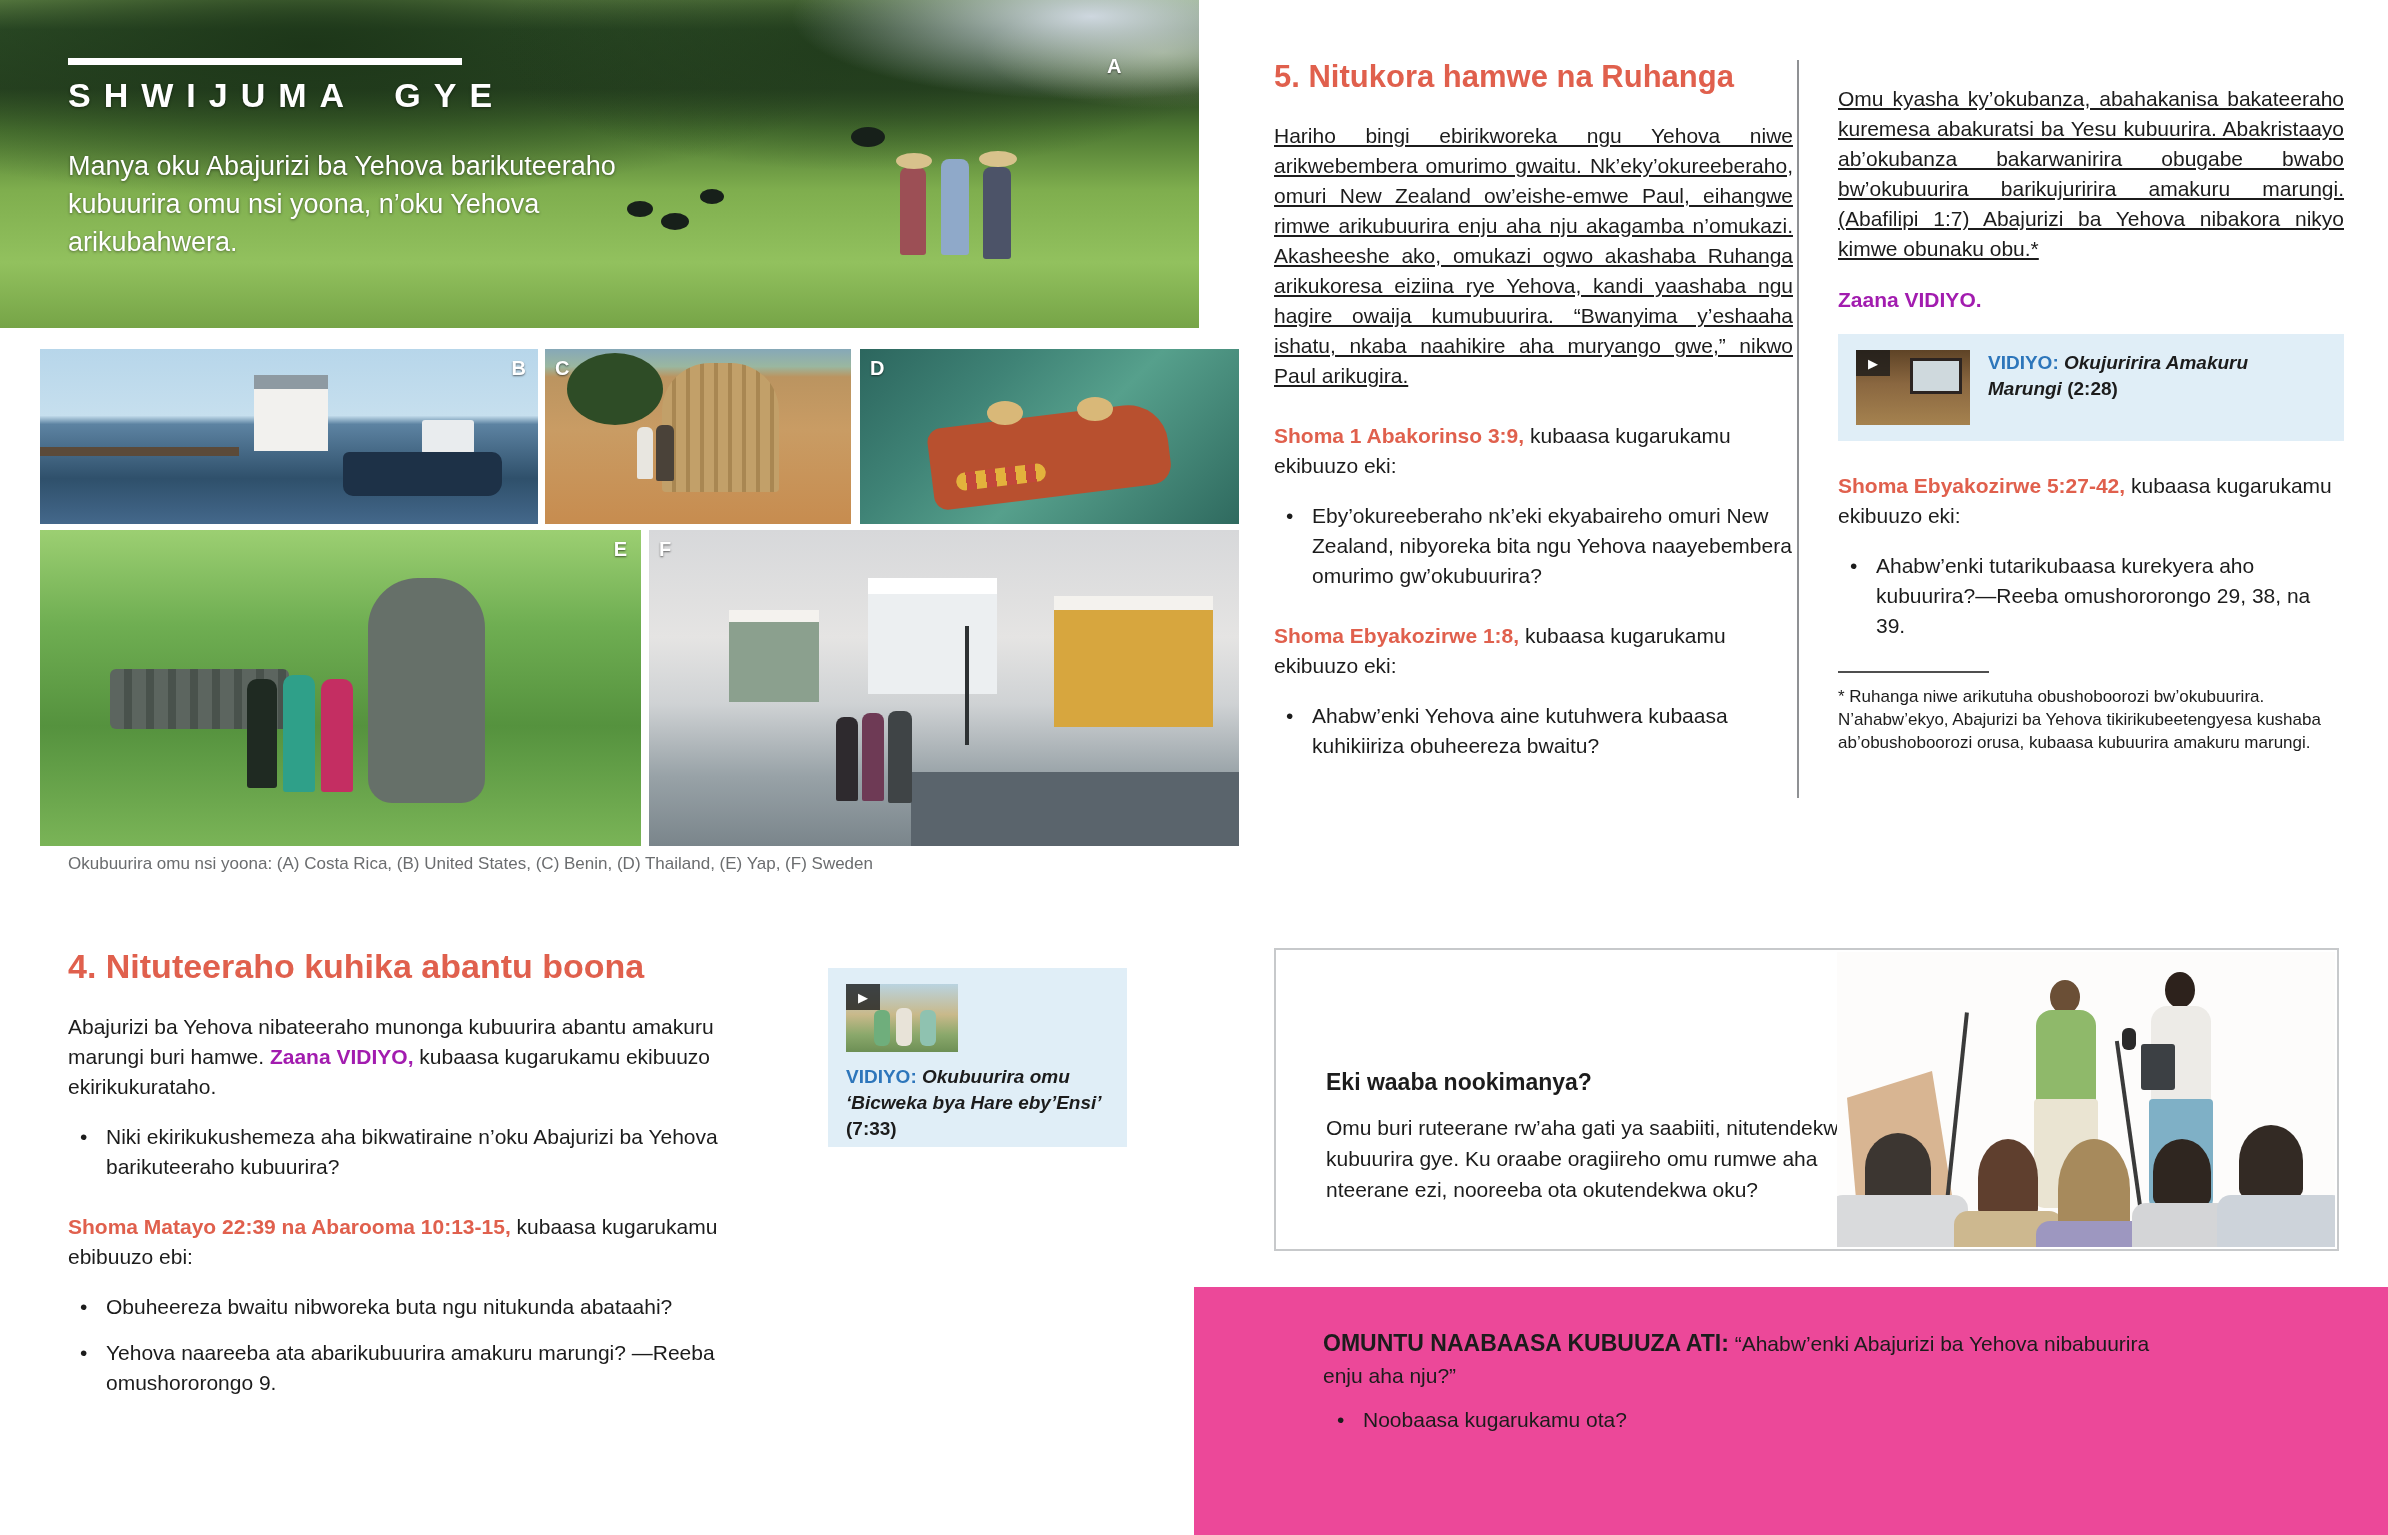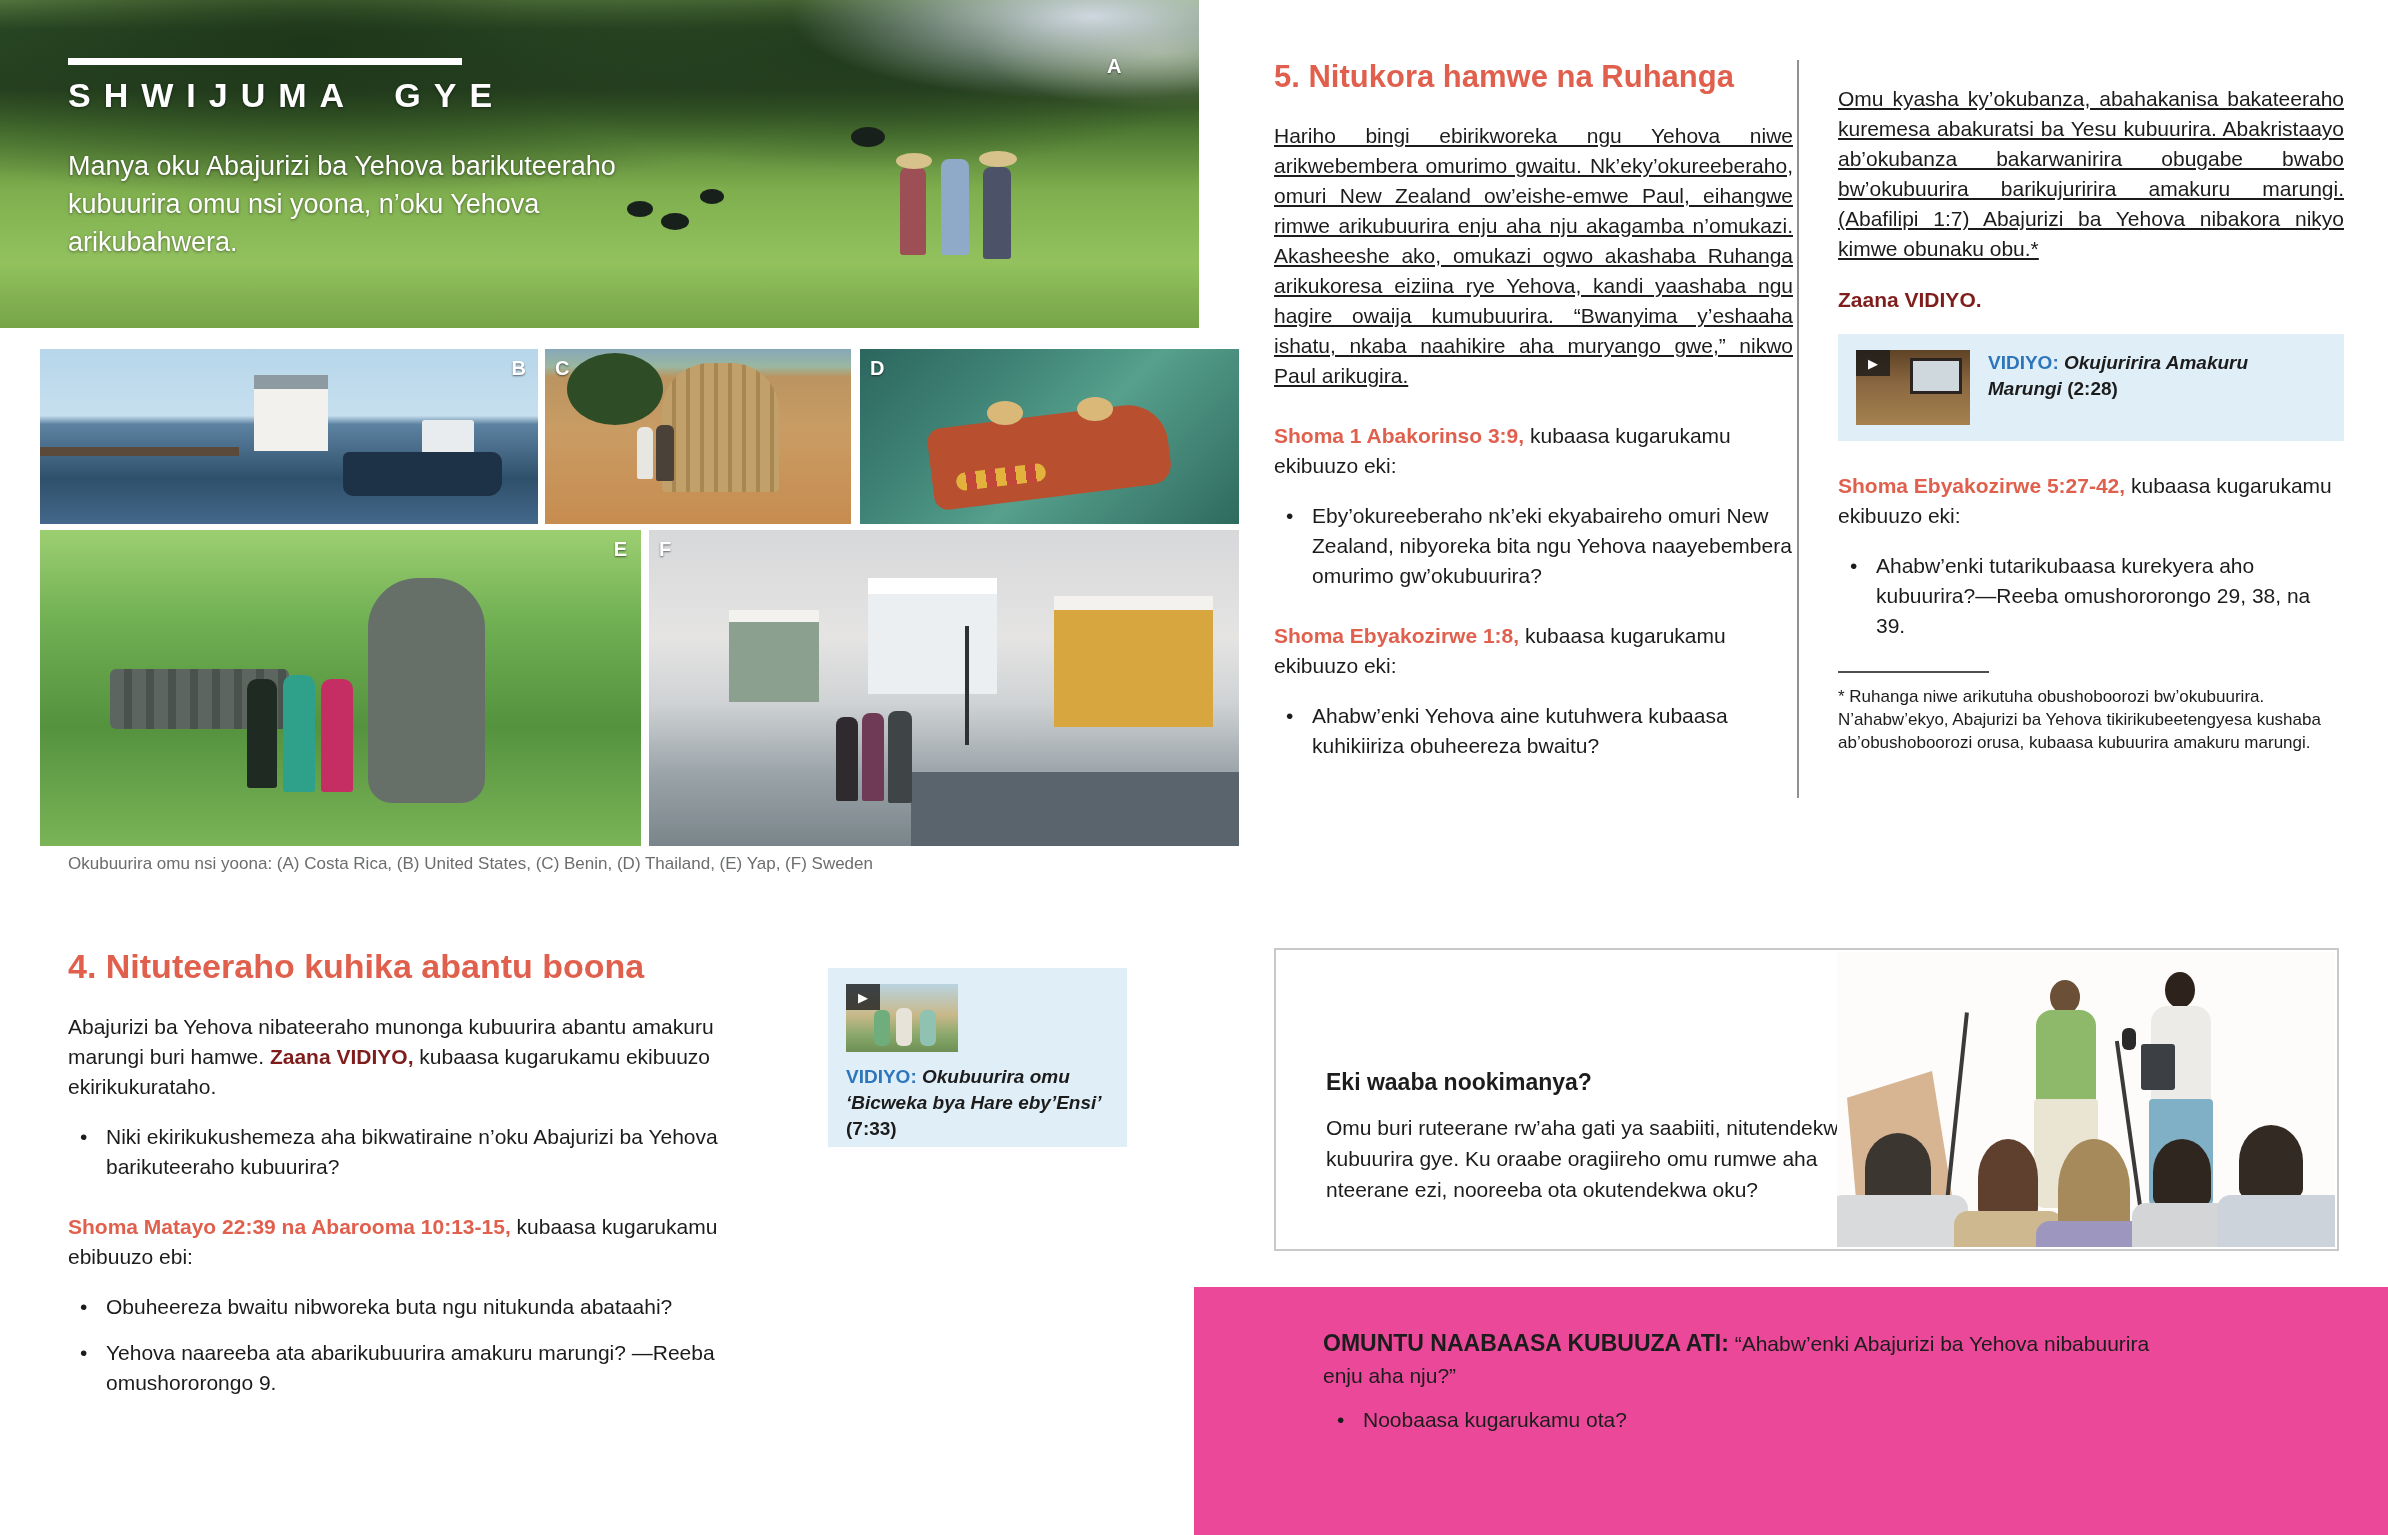--- a/index.html
+++ b/index.html
@@ -64,21 +64,21 @@
   .f-canal{position:absolute;right:0;bottom:0;width:328px;height:74px;background:#5a646c;}
   .f-p1{position:absolute;left:187px;top:187px;width:22px;height:84px;background:#2e2a2e;border-radius:8px 8px 2px 2px;}
   .f-p2{position:absolute;left:213px;top:183px;width:22px;height:88px;background:#6e3a55;border-radius:8px 8px 2px 2px;}
   .f-p3{position:absolute;left:239px;top:181px;width:24px;height:92px;background:#3f4446;border-radius:8px 8px 2px 2px;}
   .lamp{position:absolute;left:316px;top:96px;width:4px;height:119px;background:#2d3133;}
 
   .caption{position:absolute;left:68px;top:854px;margin:0;width:1114px;font-size:17px;color:#6b6d6f;}
 
   
   .coral{color:#e0604d;}
-  .blue-link{color:#7f1d1d;font-weight:bold;text-decoration:none;cursor:pointer;}
+  .blue-link{color:#a21caf;font-weight:bold;text-decoration:none;cursor:pointer;}
   h2{margin:0;font-weight:bold;}
   .lesson4{position:absolute;left:68px;top:947px;width:673px;}
   .lesson4 h2{font-size:34px;}
   .body-p{font-size:21px;line-height:30px;margin:26px 0 0 0;}
   .lead-p{font-size:21px;line-height:30px;margin:30px 0 0 0;}
   .lead{font-weight:bold;color:#e0604d;}
   ul.bullets{list-style:none;margin:20px 0 0 0;padding:0 0 0 38px;}
   ul.bullets li{position:relative;font-size:21px;line-height:30px;margin-top:16px;}
   ul.bullets li::before{content:"\2022";position:absolute;left:-26px;top:0;font-size:21px;}
 

